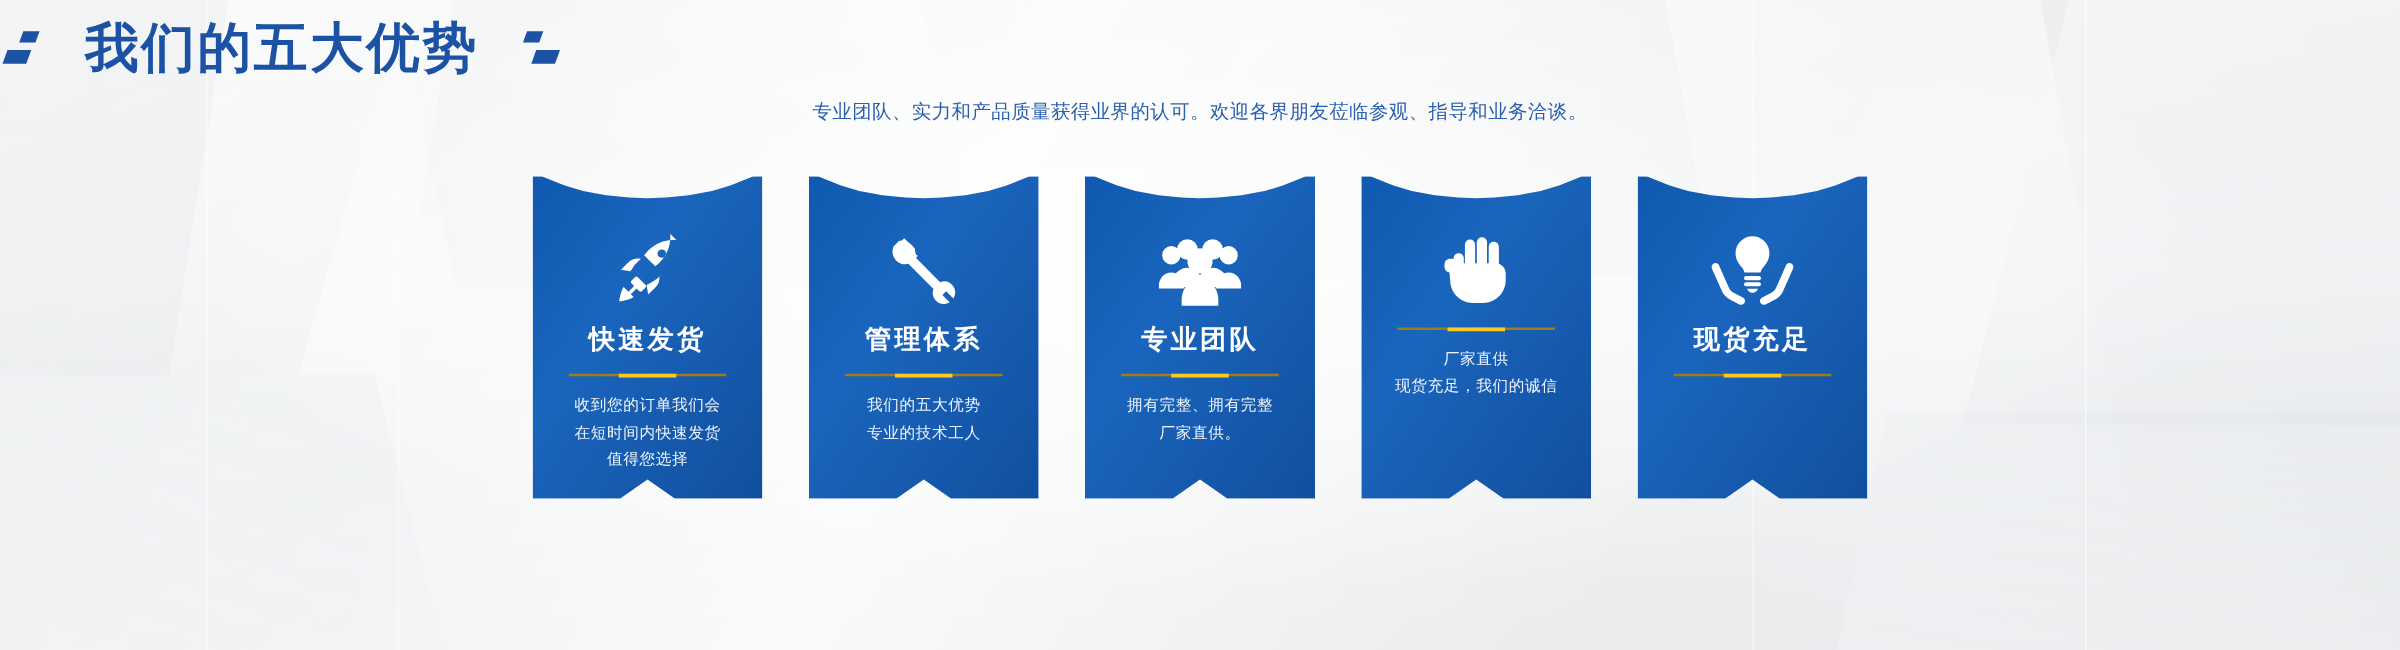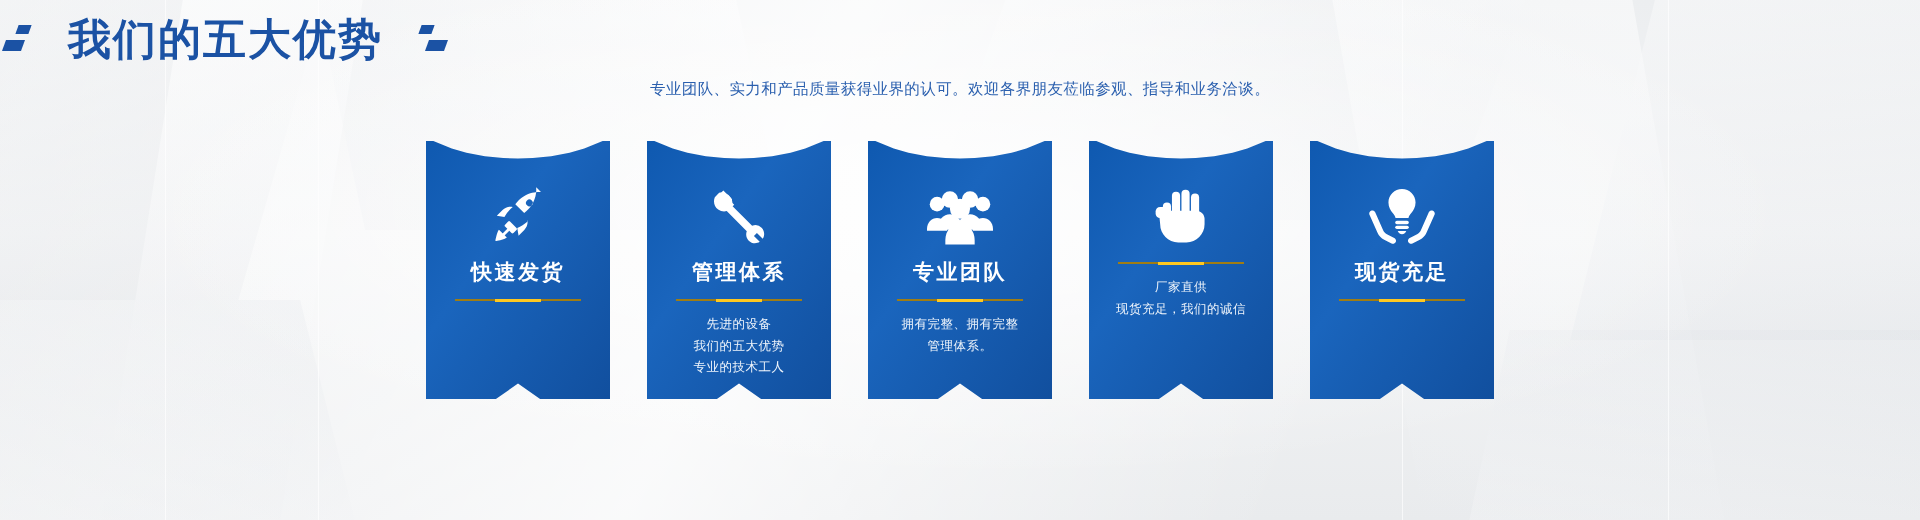--- a/index.html
+++ b/index.html
@@ -153,35 +153,39 @@
     <div class="icon">
       <svg width="62" height="60" viewBox="0 0 64 64" aria-hidden="true">
         <path d="M56.8 5.6c-1.5-.2-9.9-1-18.4 4.2-4.1 2.5-7.1 5.6-9.3 8.5l9.5 9.5c2.9-2.2 6-5.2 8.5-9.3 5.2-8.5 4.4-16.9 4.2-18.4l-.1-.4-.4-.1zM41.6 14.4a3.6 3.6 0 1 1 5.1 5.1 3.6 3.6 0 0 1-5.1-5.1z"></path>
         <path d="M26.4 21.4c-3.9-.9-8 .3-10.9 3.2l-6.1 6.1 8.1 1.4a36 36 0 0 1 8.9-10.7zM41.9 37c-3.1 2.6-6.7 4.9-10.7 6.8l1.4 8.1 6.1-6.1a11.9 11.9 0 0 0 3.2-10.9l-.1 2.1z"></path>
         <path d="M25.9 39.3l-2.4-2.4a1.4 1.4 0 0 0-2 0l-3.3 3.3a1.4 1.4 0 0 0 0 2l2.4 2.4-6.1 6.1c-.6.6-.6 1.5 0 2.1.6.6 1.5.6 2.1 0l6.1-6.1 2.4 2.4c.5.5 1.4.5 2 0l3.3-3.3c.6-.6.6-1.5 0-2l-2.4-2.4"></path>
         <path d="M11.7 45.5c-1.8 1.8-3.3 8.8-3.8 11.2-.1.6.4 1.1 1 1 2.4-.5 9.4-2 11.2-3.8l-8.4-8.4z"></path>
       </svg>
     </div>
     <div class="card-title">快速发货</div>
     <div class="divider"></div>
+    <div class="desc">
+      <div>收到您的订单我们会</div>
+      <div>在短时间内快速发货</div>
+      <div>值得您选择</div>
+    </div>
   </div>
 
   <div class="card">
     <div class="icon">
       <svg width="62" height="60" viewBox="0 0 64 64" aria-hidden="true">
         <path d="M13.6 6.5l-5.4 5.4 9.3 9.3 2.6-.9 3.2 3.2 4.6-4.6-3.2-3.2.9-2.6-9.3-9.3-2.7 2.7z" transform="translate(-1,0)"></path>
         <path d="M10.8 6.2L6.2 10.8c-2 4.6-.5 10.2 3.6 13.2 2.7 2 6.1 2.5 9.1 1.7l21.4 21.4c-1.3 3.4-.6 7.4 2.1 10.1 3.2 3.2 8.1 3.6 11.7 1.2l-6.2-6.2 3.2-3.2 6.2 6.2c2.4-3.6 2-8.5-1.2-11.7a9.2 9.2 0 0 0-10.1-2.1L24.6 19.9c.8-3 .3-6.4-1.7-9.1-3-4.1-8.6-5.6-12.1-4.6z"></path>
         <path d="M52.9 5.3L37.8 17.6l4.3 4.3 1.9-1.6 1.4 1.4-9.3 9.3 4.6 4.6 9.3-9.3 1.4 1.4-1.6 1.9 4.3 4.3L59.8 18l-6.9-12.7z" opacity="0"></path>
         <path d="M56.8 4.3c-3.9-1.4-8.6-.6-11.6 2.4-3.1 3.1-3.9 7.6-2.4 11.5L18.9 42.1a9.2 9.2 0 0 0-10.1 2.1c-3.2 3.2-3.6 8.1-1.2 11.7l6.2-6.2 3.2 3.2-6.2 6.2c3.6 2.4 8.5 2 11.7-1.2a9.2 9.2 0 0 0 2.1-10.1l23.9-23.9c3.9 1.5 8.5.7 11.5-2.4 3.1-3.1 3.9-7.7 2.4-11.6l-6.5 6.5-5.6-1.5-1.5-5.6 6.6-6.5z" opacity="0"></path>
       </svg>
     </div>
     <div class="card-title">管理体系</div>
     <div class="divider"></div>
     <div class="desc">
-      <div>先进的设备</div>
       <div>我们的五大优势</div>
       <div>专业的技术工人</div>
     </div>
   </div>
 
   <div class="card">
     <div class="icon">
       <svg width="66" height="58" viewBox="0 0 72 60" aria-hidden="true">
         <circle cx="11" cy="16" r="8"></circle>
         <path d="M0 43c0-7 5-12 11-12s11 5 11 12v2H0v-2z"></path>
@@ -192,21 +196,21 @@
         <circle cx="47" cy="11" r="9"></circle>
         <path d="M34 41c0-8 6-14 13-14s13 6 13 14v3H34v-3z"></path>
         <circle cx="36" cy="21" r="11"></circle>
         <path d="M20 55c0-10 7-18 16-18s16 8 16 18v5H20v-5z"></path>
       </svg>
     </div>
     <div class="card-title">专业团队</div>
     <div class="divider"></div>
     <div class="desc">
       <div>拥有完整、拥有完整</div>
-      <div>管理体系。</div>
+      <div>厂家直供。</div>
     </div>
   </div>
 
   <div class="card">
     <div class="icon">
       <svg width="56" height="58" viewBox="0 0 60 64" aria-hidden="true">
         <rect x="20" y="4" width="9" height="26" rx="4.5"></rect>
         <rect x="30.5" y="2" width="9" height="28" rx="4.5"></rect>
         <rect x="41" y="6" width="9" height="25" rx="4.5"></rect>
         <rect x="10" y="16" width="9" height="18" rx="4.5"></rect>

